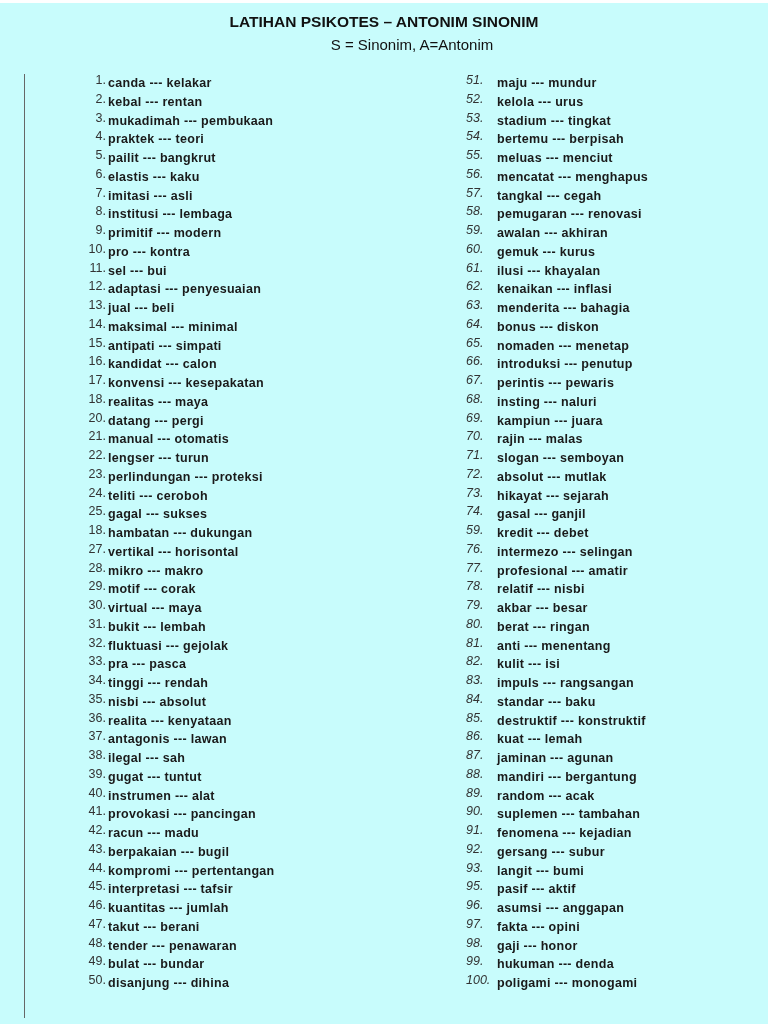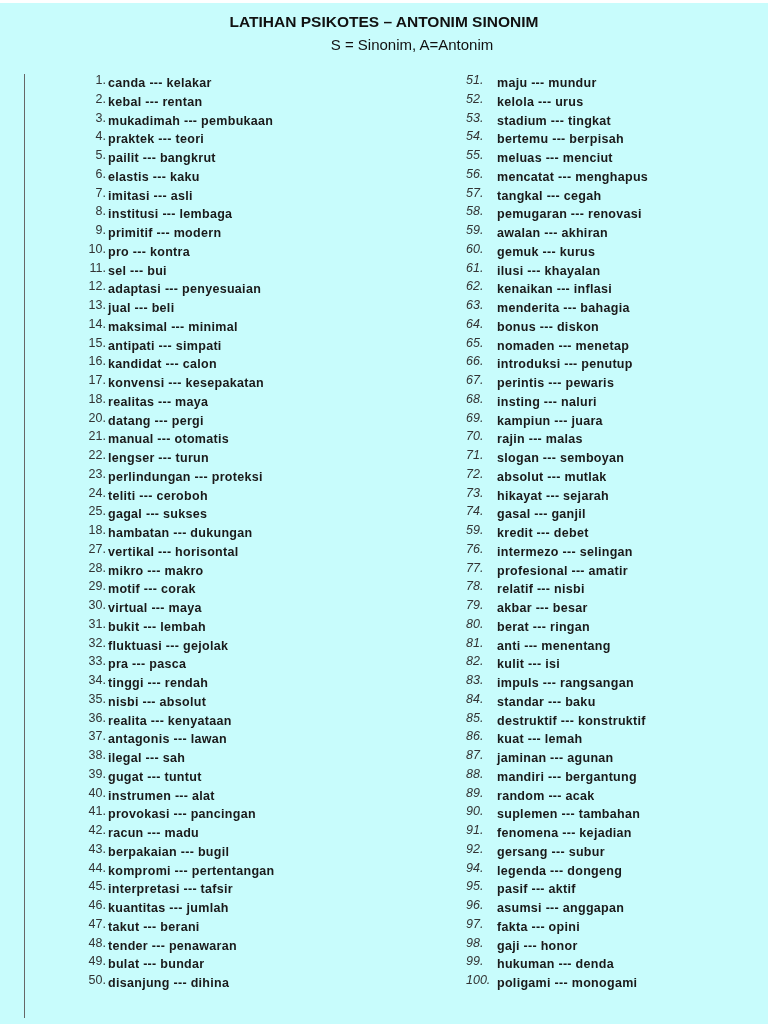--- a/index.html
+++ b/index.html
@@ -413,22 +413,22 @@
       </li>
       <li class="item">
         <span class="num">91.</span>
         <span class="pair">fenomena --- kejadian</span>
       </li>
       <li class="item">
         <span class="num">92.</span>
         <span class="pair">gersang --- subur</span>
       </li>
       <li class="item">
-        <span class="num">94.</span>
-        <span class="pair">legenda --- dongeng</span>
+        <span class="num">93.</span>
+        <span class="pair">langit --- bumi</span>
       </li>
       <li class="item">
         <span class="num">95.</span>
         <span class="pair">pasif --- aktif</span>
       </li>
       <li class="item">
         <span class="num">96.</span>
         <span class="pair">asumsi --- anggapan</span>
       </li>
       <li class="item">

